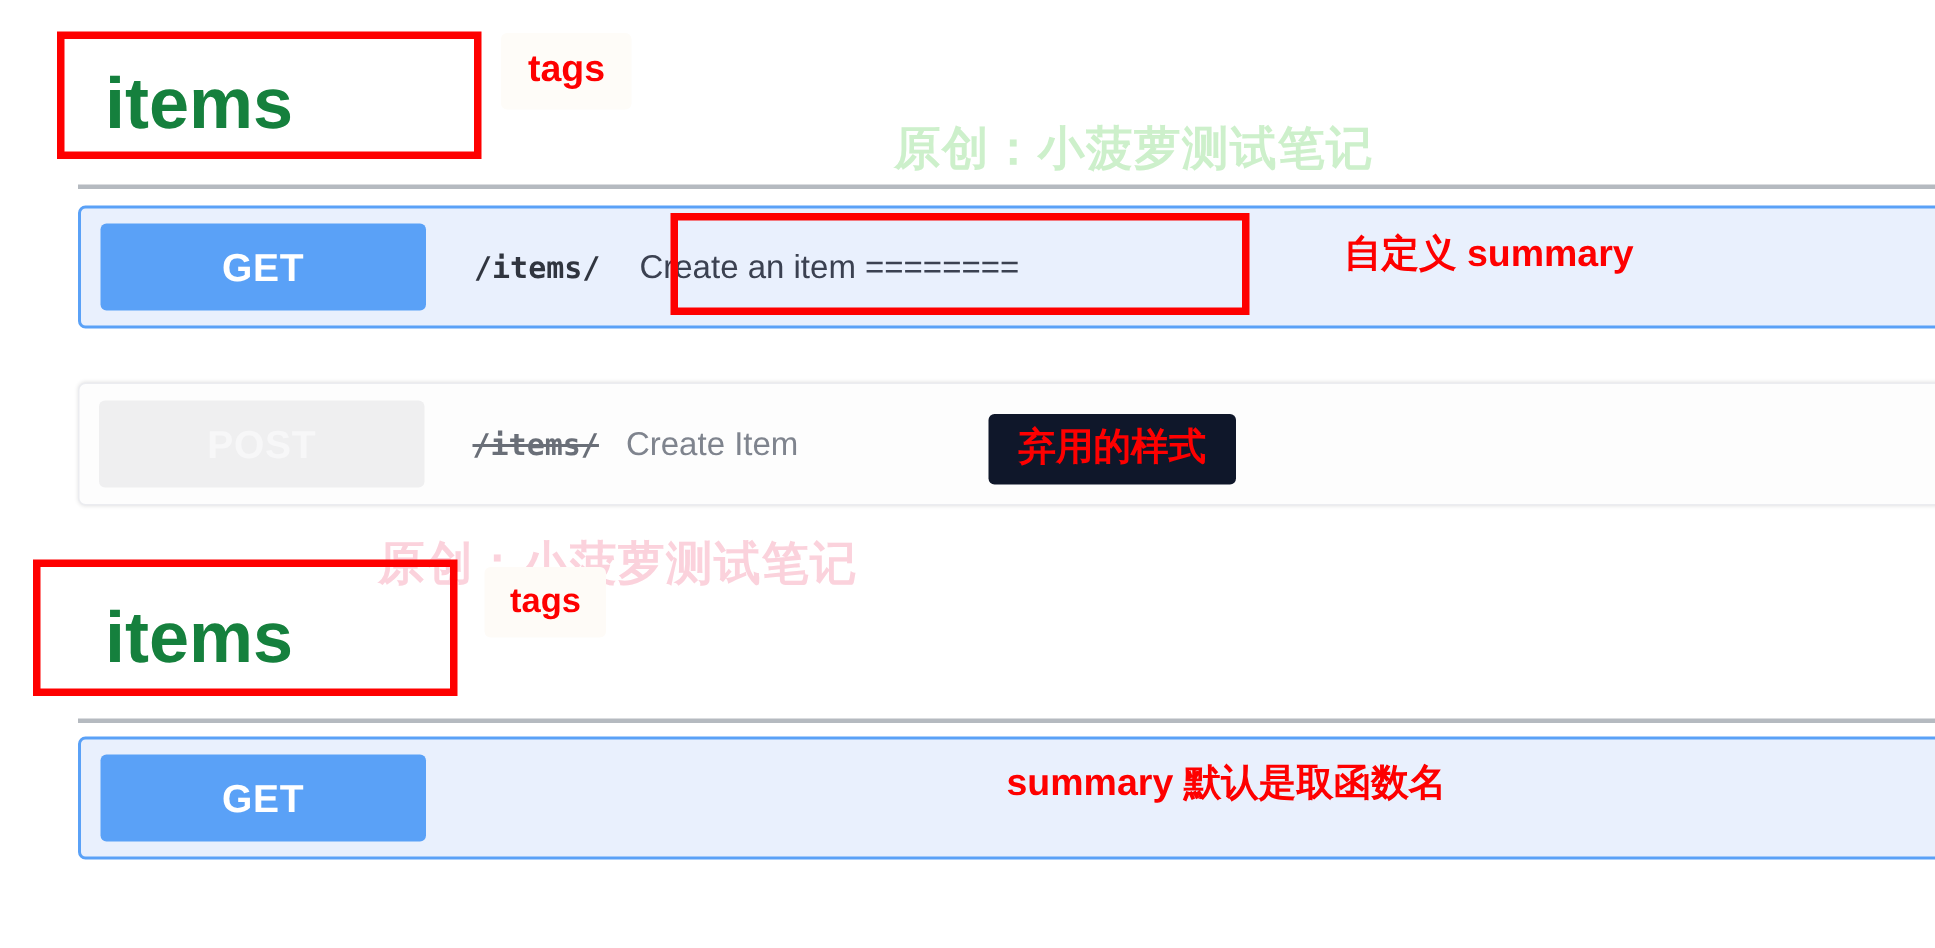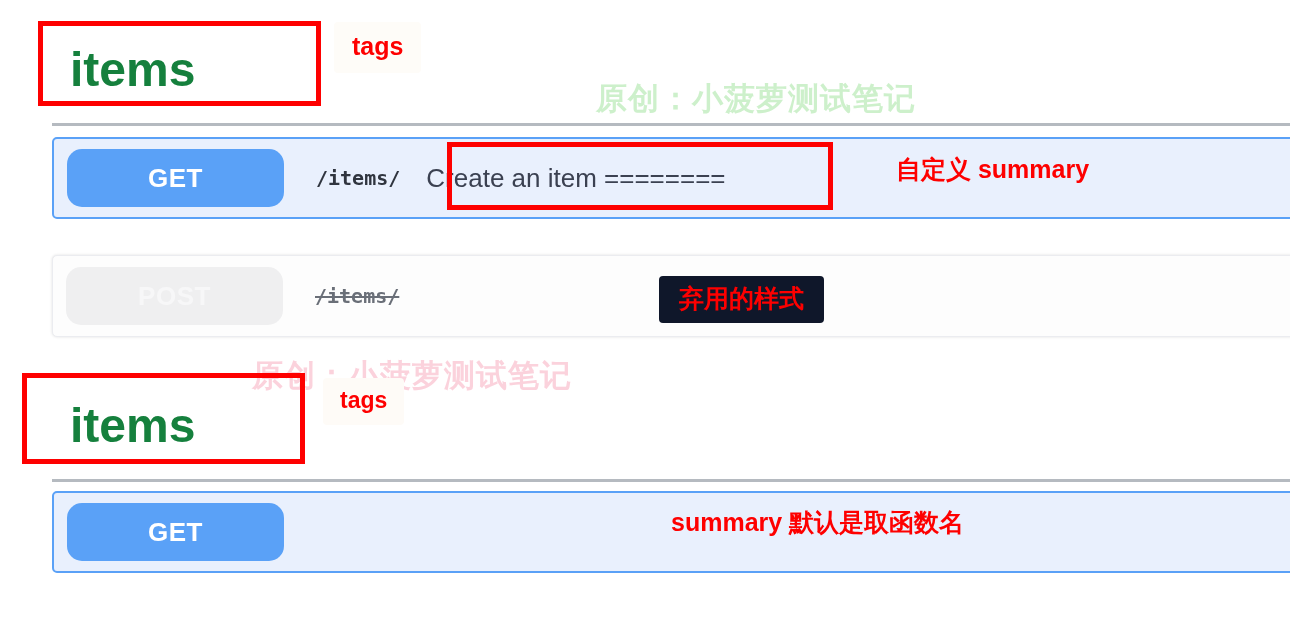--- a/index.html
+++ b/index.html
@@ -139,21 +139,21 @@
   }
   #op-items-get  { top: 137px; }
   #op-items-post { top: 255px; }
   #op-users-get  { top: 491px; }
 
   .verb {
     flex: 0 0 auto;
     width: 217px;
     height: 58px;
     margin-left: 13px;
-    border-radius: 15px;
+    border-radius: 4px;
     display: flex;
     align-items: center;
     justify-content: center;
     font-family: "Liberation Sans", "DejaVu Sans", sans-serif;
     font-weight: 700;
     font-size: 26px;
     letter-spacing: 0.5px;
   }
   .verb.get-verb {
     background: #5aa1f7;
@@ -173,21 +173,21 @@
     white-space: nowrap;
   }
   .path.struck {
     color: #6a6f78;
     text-decoration: line-through;
     text-decoration-thickness: 2px;
   }
 
   .summary {
     font-family: "Liberation Sans", "DejaVu Sans", sans-serif;
-    font-size: 26px;
+    font-size: 22px;
     color: #3b4151;
     margin-left: 18px;
     white-space: nowrap;
   }
   .summary.muted { color: #7f848e; }
   #summary-items-get { margin-left: 26px; }
 
   
   .overlay { z-index: 20; }
 </style>
@@ -206,20 +206,21 @@
 
 <div class="op get" id="op-items-get">
   <div class="verb get-verb">GET</div>
   <div class="path">/items/</div>
   <div class="summary" id="summary-items-get">Create an item ========</div>
 </div>
 
 <div class="op deprecated" id="op-items-post">
   <div class="verb post-verb">POST</div>
   <div class="path struck">/items/</div>
+  <div class="summary muted">Create Item</div>
 </div>
 
 <div class="tag-title" id="tag-users-title">items</div>
 
 <div class="section-rule" id="rule-users"></div>
 
 <div class="op get" id="op-users-get">
   <div class="verb get-verb">GET</div>
 </div>
 

